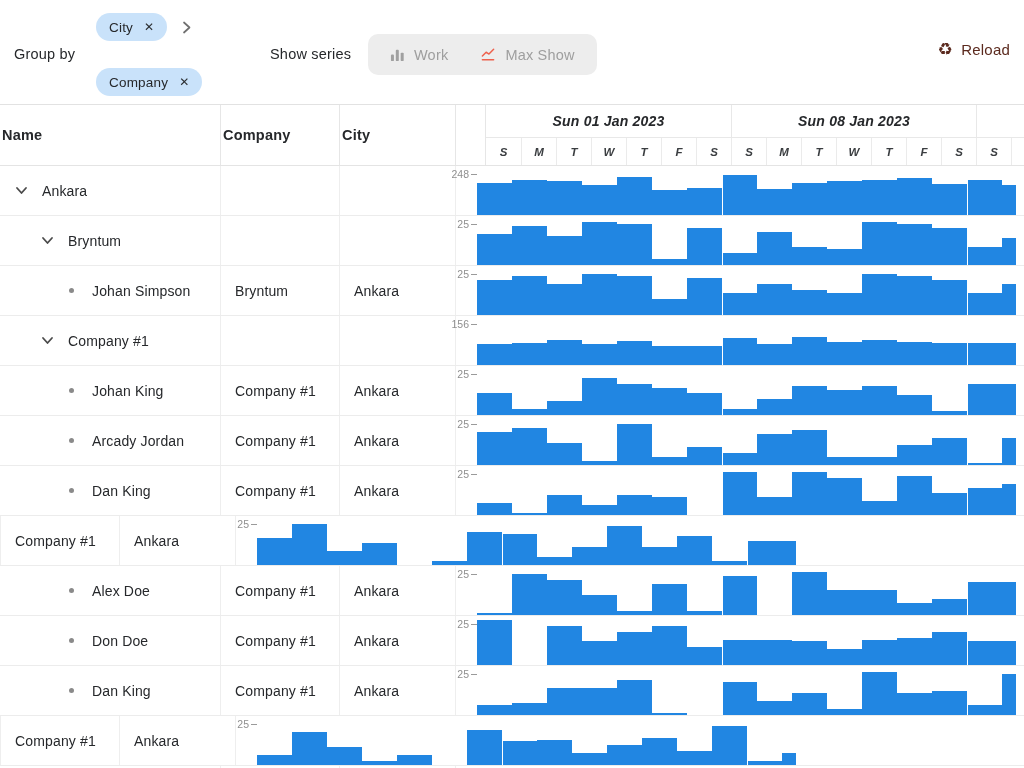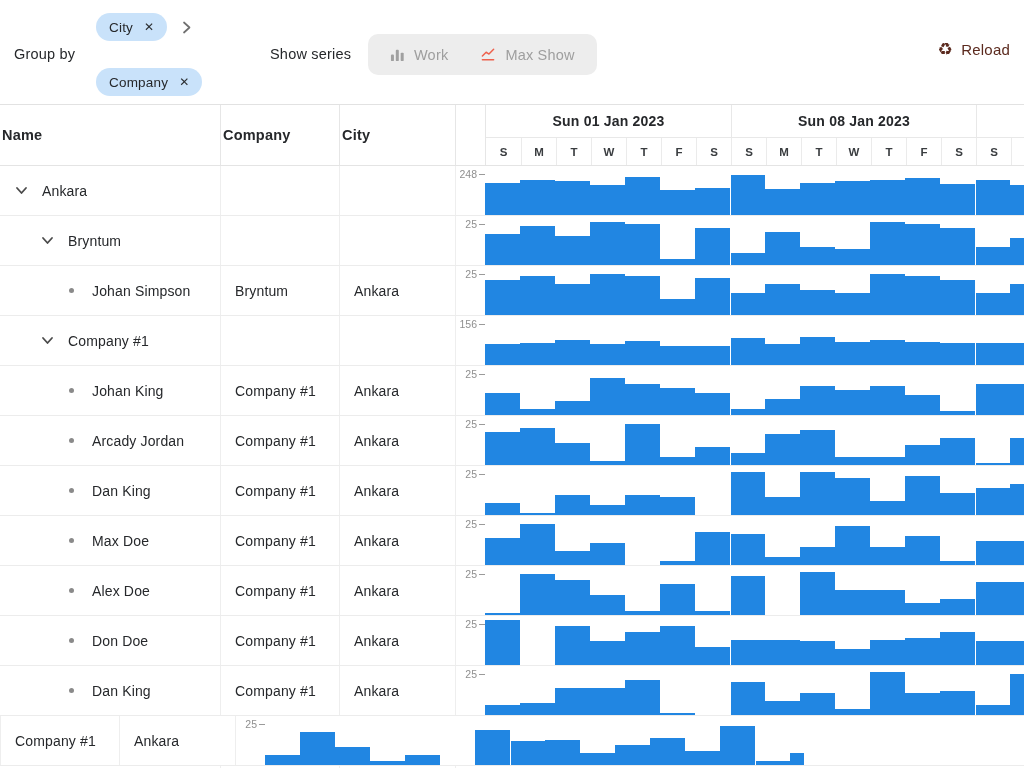--- a/index.html
+++ b/index.html
@@ -32,38 +32,38 @@
 
   
   .grid { position:absolute; top:104px; left:0; width:1024px; height:664px; border-top:1px solid #e2e2e2; }
   .grid-header { display:flex; height:61px; border-bottom:1px solid #e4e4e4; }
   .hcell { font-size:14.5px; font-weight:600; letter-spacing:.2px; display:flex; align-items:center;
     padding-left:2px; }
   .hcell.c-name { width:220px; }
   .hcell.c-company { width:119px; border-left:1px solid #e6e6e6; }
   .hcell.c-city { width:116px; border-left:1px solid #e6e6e6; }
   .hcell.c-axis { width:30px; border-left:1px solid #e6e6e6; padding:0; }
-  .chart-header { width:539px; border-left:1px solid #e6e6e6; overflow:hidden; }
+  .chart-header { width:539px; border-left:1px solid #e6e6e6; overflow:hidden;font-style:italic; }
   .week-row { display:flex; height:33px; border-bottom:1px solid #e8e8e8; }
   .week-cell { width:245px; flex:0 0 auto; display:flex; align-items:center; justify-content:center;
     font-size:14px; font-weight:600; letter-spacing:.2px; }
   .week-cell + .week-cell { border-left:1px solid #e8e8e8; }
   .day-row { display:flex; height:27px; }
   .day-cell { width:35px; flex:0 0 auto; display:flex; align-items:center; justify-content:center;
     font-size:11.5px; font-weight:600; color:#3a3d40; }
   .day-cell + .day-cell { border-left:1px solid #ebebeb; }
 
   .grid-body { height:602px; overflow:hidden; }
   .row { display:flex; height:50px; border-bottom:1px solid #ececec; }
   .row.clipped { height:3px; border-bottom:none; }
   .cell { font-size:14px; letter-spacing:.15px; display:flex; align-items:center; }
   .cell.c-name { width:220px; padding-left:14px; }
   .cell.c-company { width:119px; border-left:1px solid #eee; padding-left:14px; }
   .cell.c-city { width:116px; border-left:1px solid #eee; padding-left:14px; }
-  .cell.c-axis { width:30px; border-left:1px solid #eee; position:relative; }
+  .cell.c-axis { width:22px; border-left:1px solid #eee; position:relative; }
   .axis-wrap { position:absolute; top:2px; right:0; display:flex; align-items:center; }
   .axis-num { font-size:10.5px; color:#8f8f8f; letter-spacing:0; }
   .axis-dash { display:inline-block; width:6px; height:1px; background:#9a9a9a; margin-left:2px; }
   .cell.c-chart { width:539px; position:relative; overflow:hidden; padding:0; }
   .bar { position:absolute; bottom:0; width:35px; background:#2186e2; }
   .bar.wk { box-shadow:inset 1px 0 0 #ffffff; }
   .tree-chev { display:inline-flex; margin-right:13px; cursor:pointer; }
   .lvl1 { margin-left:26px; }
   .bullet { width:5px; height:5px; border-radius:50%; background:#8a8a8a; margin-left:55px; margin-right:18px; flex:0 0 auto; }
   .icon-svg { display:block; }
@@ -387,24 +387,20 @@
             <div class="bar" style="left: 315px; height: 43px;"></div>
             <div class="bar" style="left: 350px; height: 37px;"></div>
             <div class="bar" style="left: 385px; height: 14px;"></div>
             <div class="bar" style="left: 420px; height: 39px;"></div>
             <div class="bar" style="left: 455px; height: 22px;"></div>
             <div class="bar wk" style="left: 490px; height: 27px;"></div>
             <div class="bar" style="left: 525px; height: 31px;"></div>
           </div>
         </div>
         <div class="row">
-          <div class="cell c-name">
-            <span class="bullet"></span>
-            <span>Max Doe</span>
-          </div>
           <div class="cell c-company">Company #1</div>
           <div class="cell c-city">Ankara</div>
           <div class="cell c-axis">
             <span class="axis-wrap">
               <span class="axis-num">25</span>
               <span class="axis-dash"></span>
             </span>
           </div>
           <div class="cell c-chart">
             <div class="bar" style="left: 0px; height: 27px;"></div>

